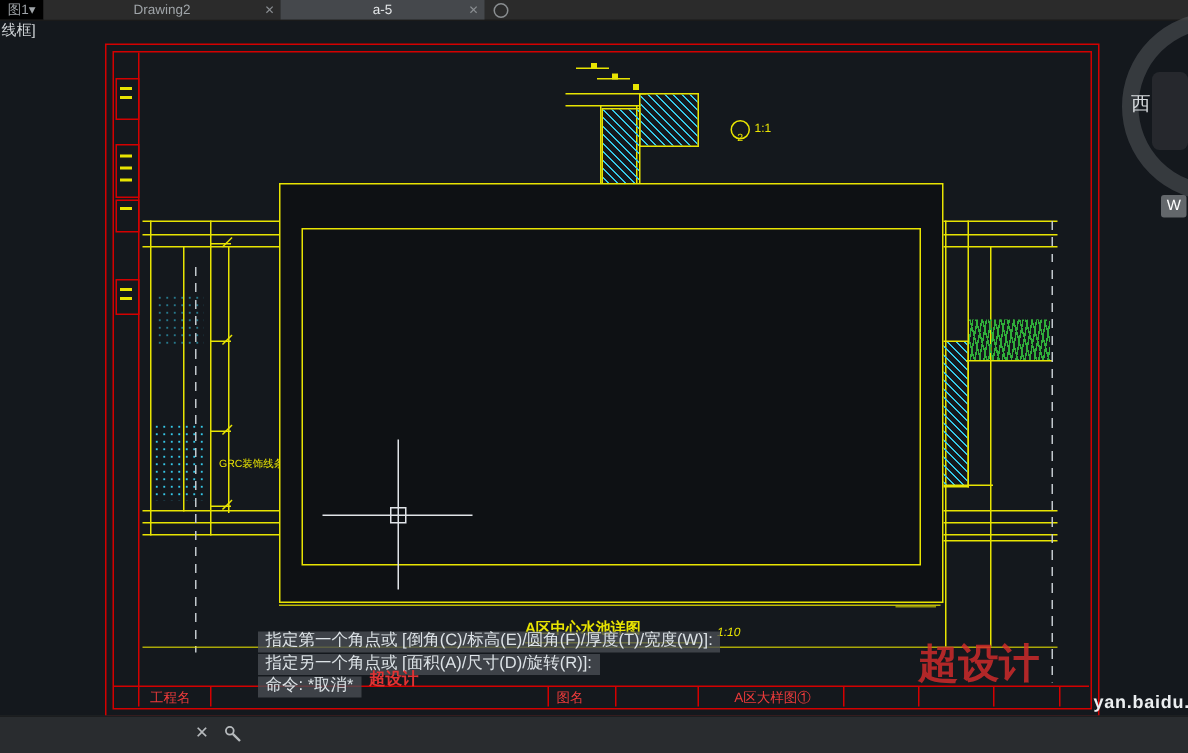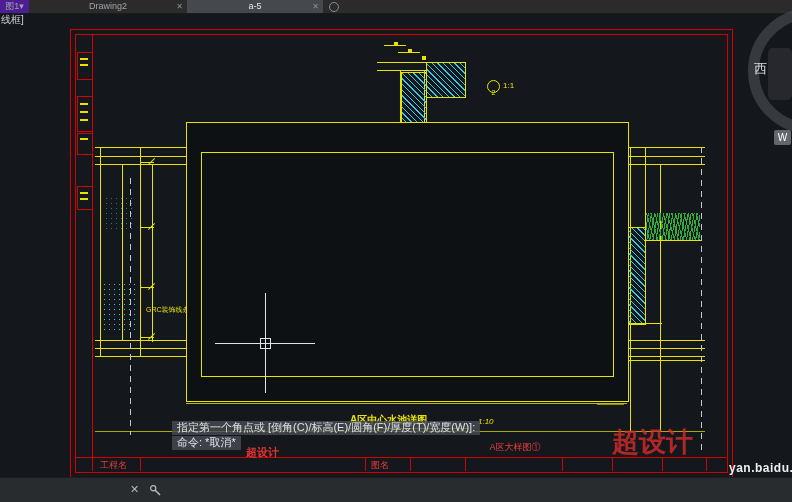--- a/index.html
+++ b/index.html
@@ -29,21 +29,21 @@
             font-size:11px;line-height:13px;padding:0 5px 1px 5px;white-space:nowrap;}
   #cmdbar{left:0;top:477px;width:792px;height:25px;background:#292c2f;border-top:1px solid #1b1d1f;}
   .baricon{color:#b6babd;font-size:11px;line-height:13px;}
 </style>
 </head>
 <body>
 
 <div id="app">
 
   <div class="abs" id="tabbar">
-    <div class="abs tab" style="left:0;width:29px;background:#4c1d95;color:#9fa4a8;overflow:hidden;">
+    <div class="abs tab" style="left:0;width:29px;background:#000000;color:#9fa4a8;overflow:hidden;">
       <span>图1</span><span>▾</span>
     </div>
     <div class="abs tab" style="left:29px;width:158px;background:#2b2b2b;color:#9fa4a8;border-right:1px solid #202020;">
       <span>Drawing2</span>
       <span class="x">✕</span>
     </div>
     <div class="abs tab" style="left:187px;width:136px;background:#45484c;color:#e4e7e9;">
       <span>a-5</span>
       <span class="x">✕</span>
     </div>
@@ -147,25 +147,26 @@
     <div class="abs rl" style="left:140px;top:445px;width:1px;height:13px;"></div>
     <div class="abs rl" style="left:365px;top:445px;width:1px;height:13px;"></div>
     <div class="abs rl" style="left:410px;top:445px;width:1px;height:13px;"></div>
     <div class="abs rl" style="left:465px;top:445px;width:1px;height:13px;"></div>
     <div class="abs rl" style="left:562px;top:445px;width:1px;height:13px;"></div>
     <div class="abs rl" style="left:612px;top:445px;width:1px;height:13px;"></div>
     <div class="abs rl" style="left:662px;top:445px;width:1px;height:13px;"></div>
     <div class="abs rl" style="left:706px;top:445px;width:1px;height:13px;"></div>
     <div class="abs rtext" style="left:100px;top:446px;">工程名</div>
     <div class="abs rtext" style="left:371px;top:446px;">图名</div>
-    <div class="abs rtext" style="left:468px;top:428px;width:94px;text-align:center;">A区大样图①</div>
+    <div class="abs rtext" style="left:468px;top:446px;width:94px;text-align:center;">A区大样图①</div>
   </div>
 
   <div class="abs" style="left:172px;top:421px;">
     <div class="histline">指定第一个角点或 [倒角(C)/标高(E)/圆角(F)/厚度(T)/宽度(W)]:</div>
+    <div class="histline">指定另一个角点或 [面积(A)/尺寸(D)/旋转(R)]:</div>
     <div class="histline">命令: *取消*</div>
   </div>
 
   <div class="abs" style="left:748px;top:8px;width:104px;height:104px;border:11px solid rgba(88,92,96,.5);border-radius:50%;"></div>
   <div class="abs" style="left:768px;top:48px;width:24px;height:52px;background:rgba(52,55,58,.55);border-radius:5px;"></div>
   <div class="abs" style="left:754px;top:60px;color:#d5d9dc;font-size:13px;">西</div>
   <div class="abs" style="left:774px;top:130px;width:17px;height:15px;background:#63676b;border-radius:2px;color:#fff;font-size:10px;line-height:15px;text-align:center;">W</div>
   <div class="abs" style="left:246px;top:445px;color:#e23333;font-size:11px;font-weight:bold;">超设计</div>
   <div class="abs" style="left:612px;top:424px;color:#d92b2b;font-size:27px;font-weight:bold;opacity:.8;white-space:nowrap;">超设计</div>
   <div class="abs" style="left:729px;top:461px;color:#eceff1;font-size:12px;font-weight:bold;letter-spacing:.5px;white-space:nowrap;">yan.baidu.c</div>

